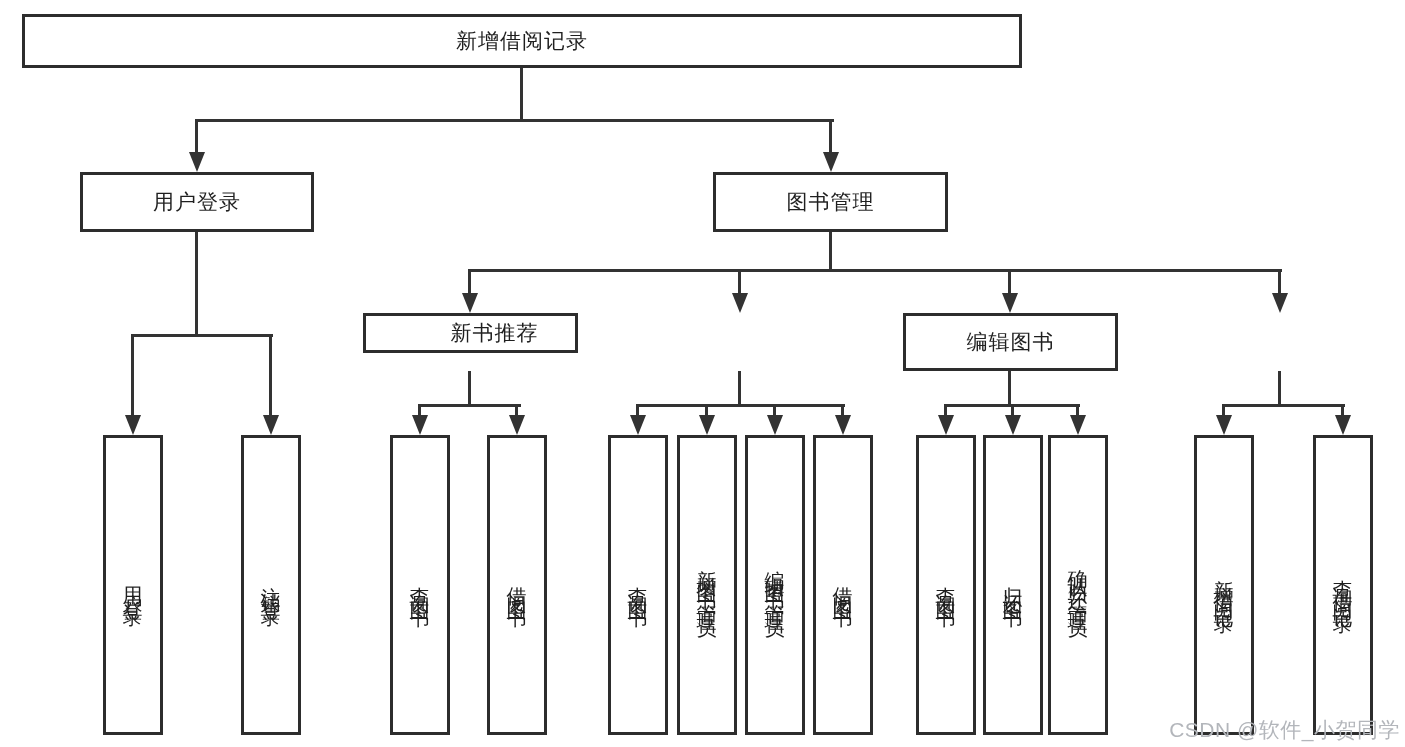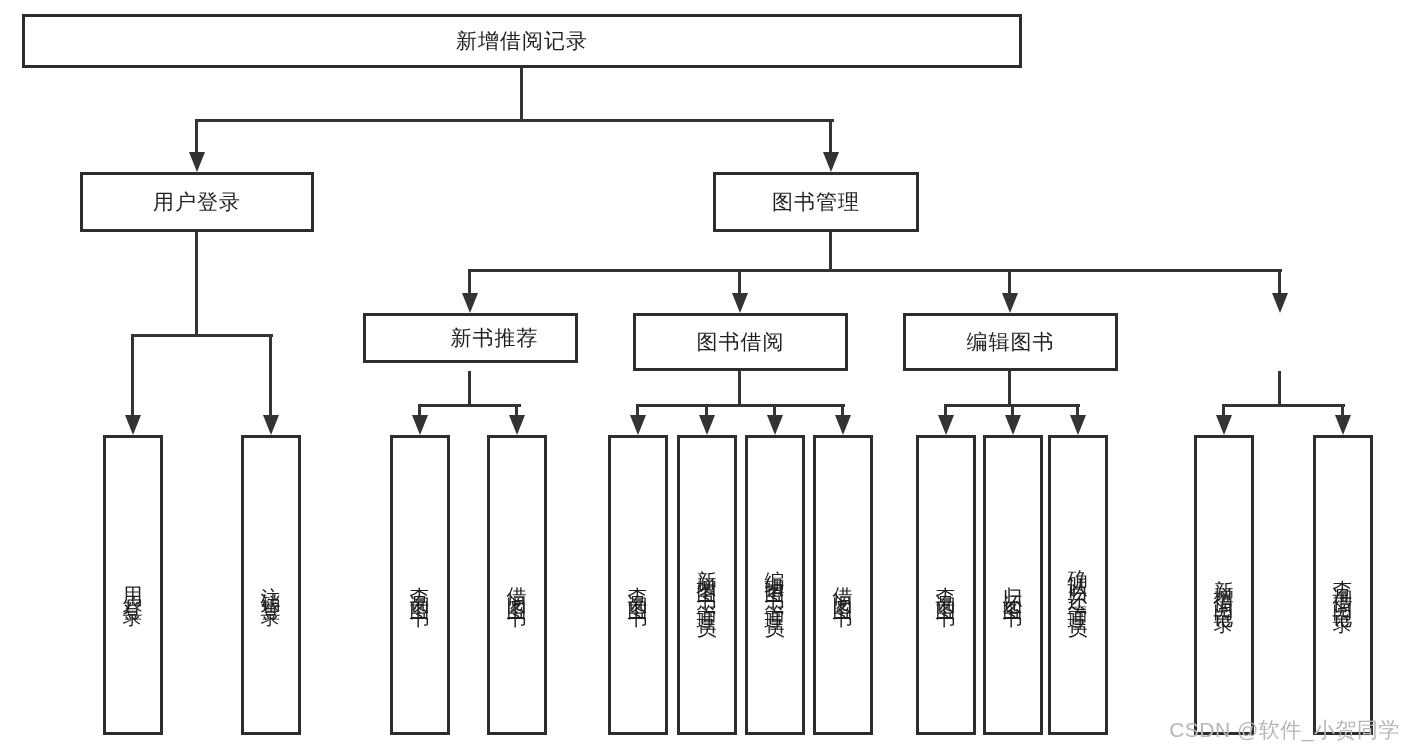--- a/index.html
+++ b/index.html
@@ -42,29 +42,26 @@
 
 <div class="canvas">
 
   <div class="box" style="left:22px;top:14px;width:1000px;height:54px;">
     <span>新增借阅记录</span>
   </div>
 
   <div class="box" style="left:80px;top:172px;width:234px;height:60px;">
     <span>用户登录</span>
   </div>
-  <div class="box" style="left:713px;top:172px;width:206px;height:60px;">
+  <div class="box" style="left:713px;top:172px;width:235px;height:60px;">
     <span>图书管理</span>
   </div>
 
-  <div class="box" style="left:363px;top:313px;width:215px;height:50px;padding-left:48px;">
+  <div class="box" style="left:363px;top:313px;width:215px;height:40px;padding-left:48px;">
     <span>新书推荐</span>
-  </div>
-  <div class="box" style="left:633px;top:313px;width:215px;height:58px;">
-    <span>图书借阅</span>
   </div>
   <div class="box" style="left:903px;top:313px;width:215px;height:58px;">
     <span>编辑图书</span>
   </div>
 
   <div class="leaf" style="left:103px;">
     <span class="vtext">用户登录</span>
   </div>
   <div class="leaf" style="left:241px;">
     <span class="vtext">注销登录</span>

